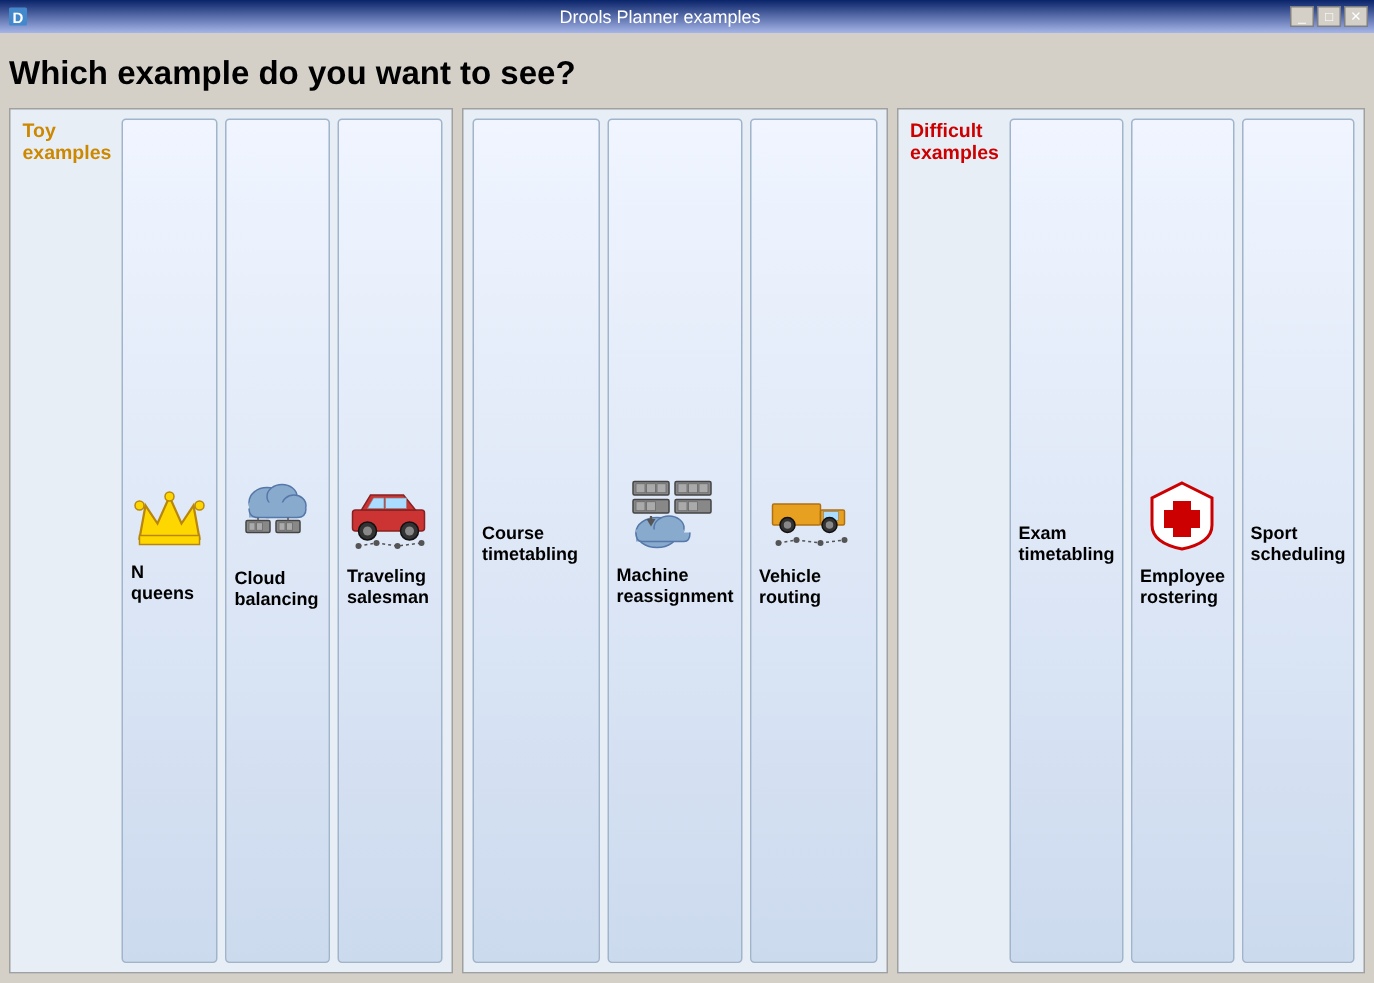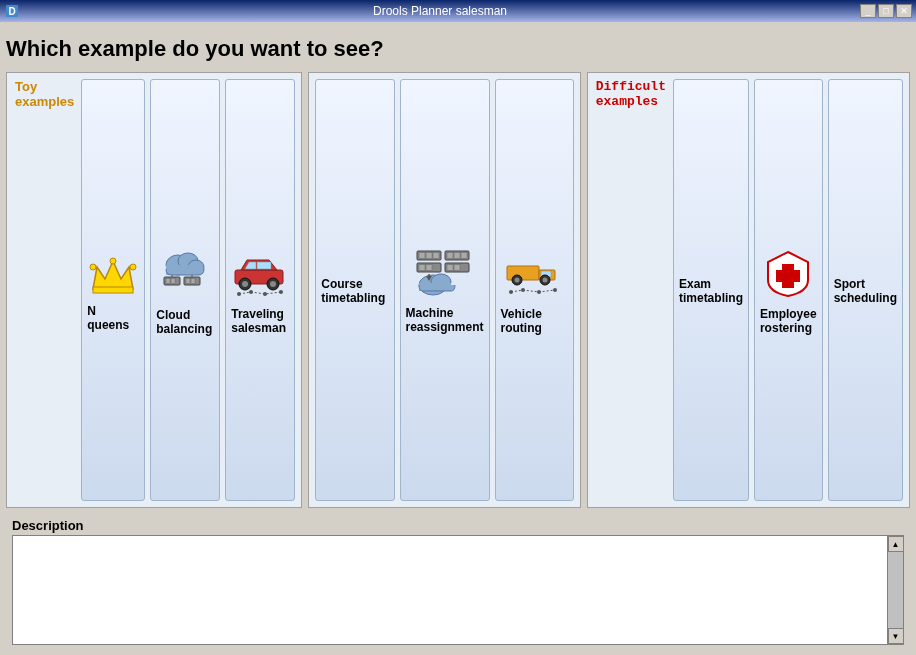--- a/index.html
+++ b/index.html
@@ -93,21 +93,21 @@
 
     .column-title {
       font-size: 13px;
       font-weight: bold;
       margin-bottom: 4px;
       padding: 0 2px;
     }
 
     .toy-title { color: #cc8800; }
     .real-title { color: #cc8800; }
-    .difficult-title { color: #cc0000; font-family: Liberation Mono, monospace; }
+    .difficult-title { color: #cc0000; }
 
     .example-card {
       background: linear-gradient(to bottom, #f0f5ff, #ccdaee);
       border: 1px solid #a0b4cc;
       border-radius: 3px;
       display: flex;
       flex-direction: column;
       align-items: center;
       justify-content: center;
       padding: 8px 5px 6px 5px;
@@ -190,21 +190,21 @@
 </head>
 <body>
 
 <div class="title-bar">
   <div class="window-icon">
     <svg width="14" height="14" viewBox="0 0 14 14">
       <rect x="1" y="1" width="12" height="12" fill="#4488cc" rx="1"></rect>
       <text x="7" y="11" text-anchor="middle" fill="white" font-size="10" font-weight="bold">D</text>
     </svg>
   </div>
-  <span class="title-bar-text">Drools Planner salesman</span>
+  <span class="title-bar-text">Drools Planner examples</span>
   <div class="title-bar-buttons">
     <div class="title-btn">_</div>
     <div class="title-btn">□</div>
     <div class="title-btn">✕</div>
   </div>
 </div>
 
 <div class="main-content">
 
   <div class="page-title">Which example do you want to see?</div>
@@ -369,25 +369,14 @@
       </div>
 
       <div class="example-card no-icon" style="flex: 1.2;">
         <span class="card-label">Sport scheduling</span>
       </div>
 
     </div>
 
   </div>
 
-  <div class="description-area">
-    <div class="description-label">Description</div>
-    <div class="description-box">
-      <div class="description-text"></div>
-      <div class="scrollbar-v">
-        <div class="scroll-btn">▲</div>
-        <div class="scroll-track"></div>
-        <div class="scroll-btn">▼</div>
-      </div>
-    </div>
-  </div>
 
 </div>
 
 </body></html>

